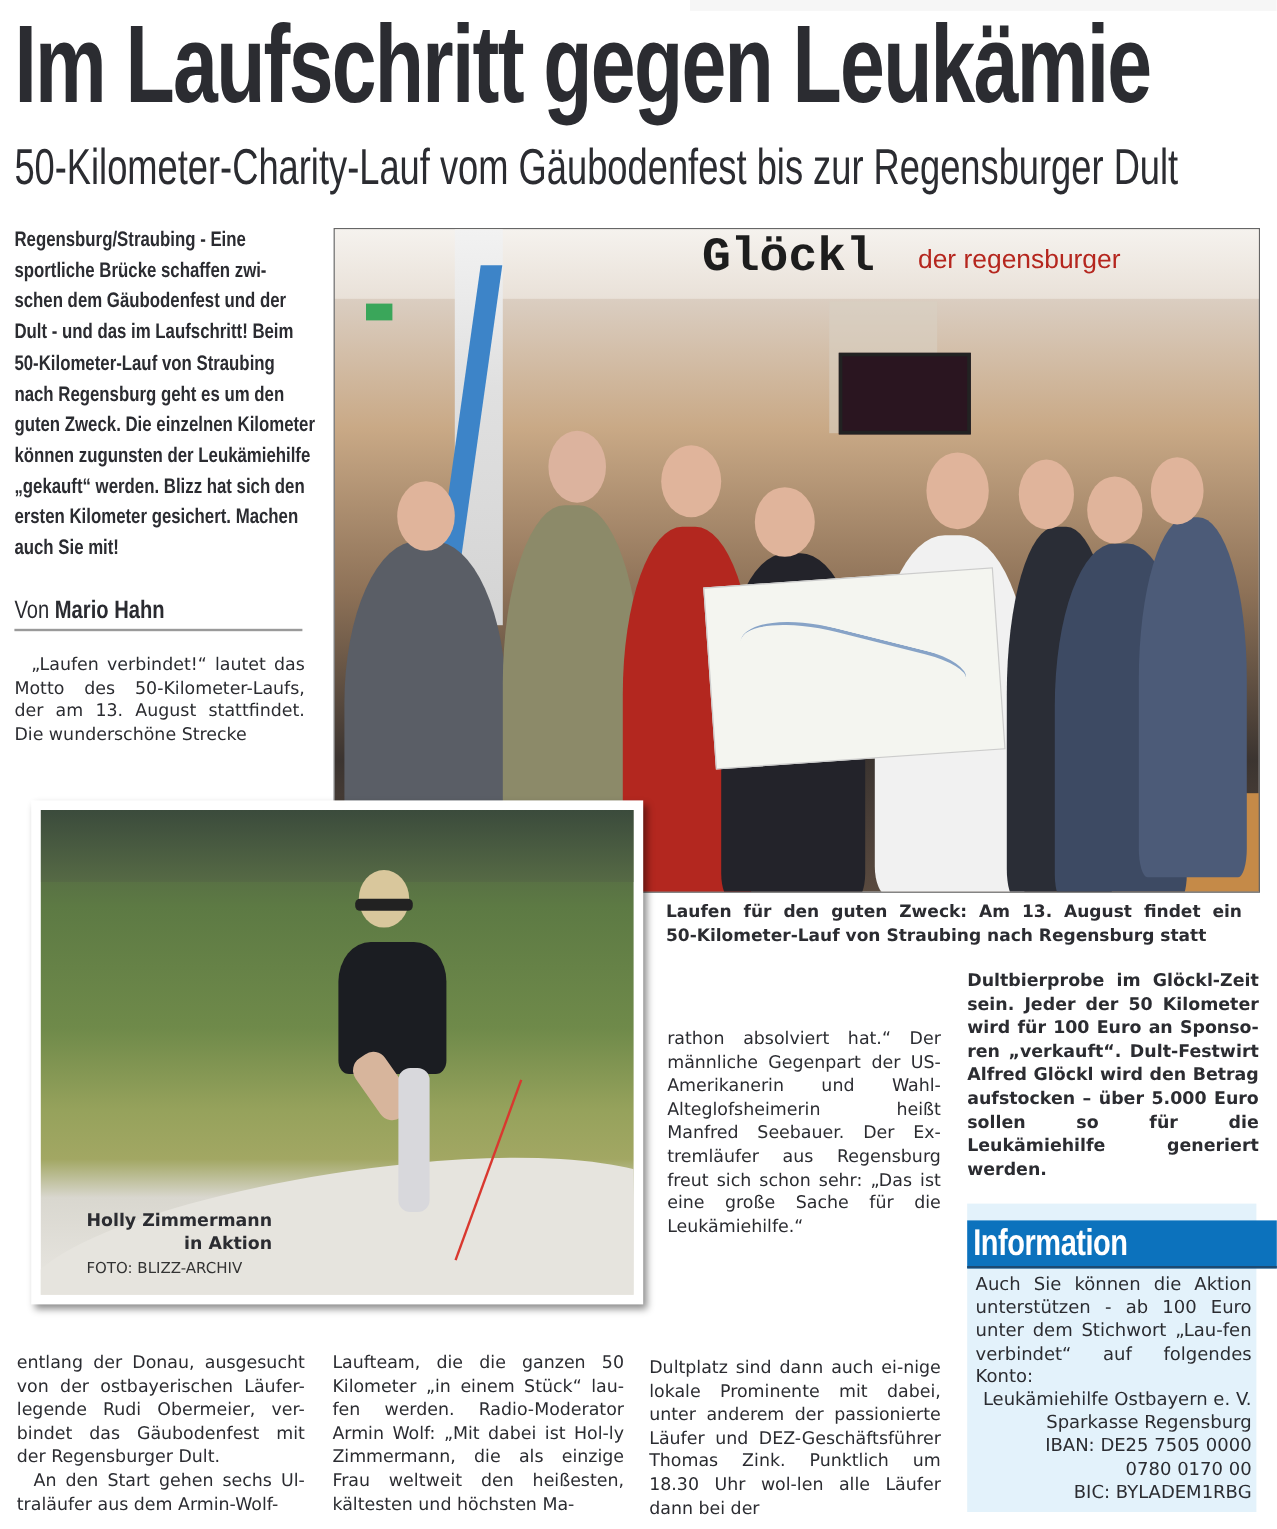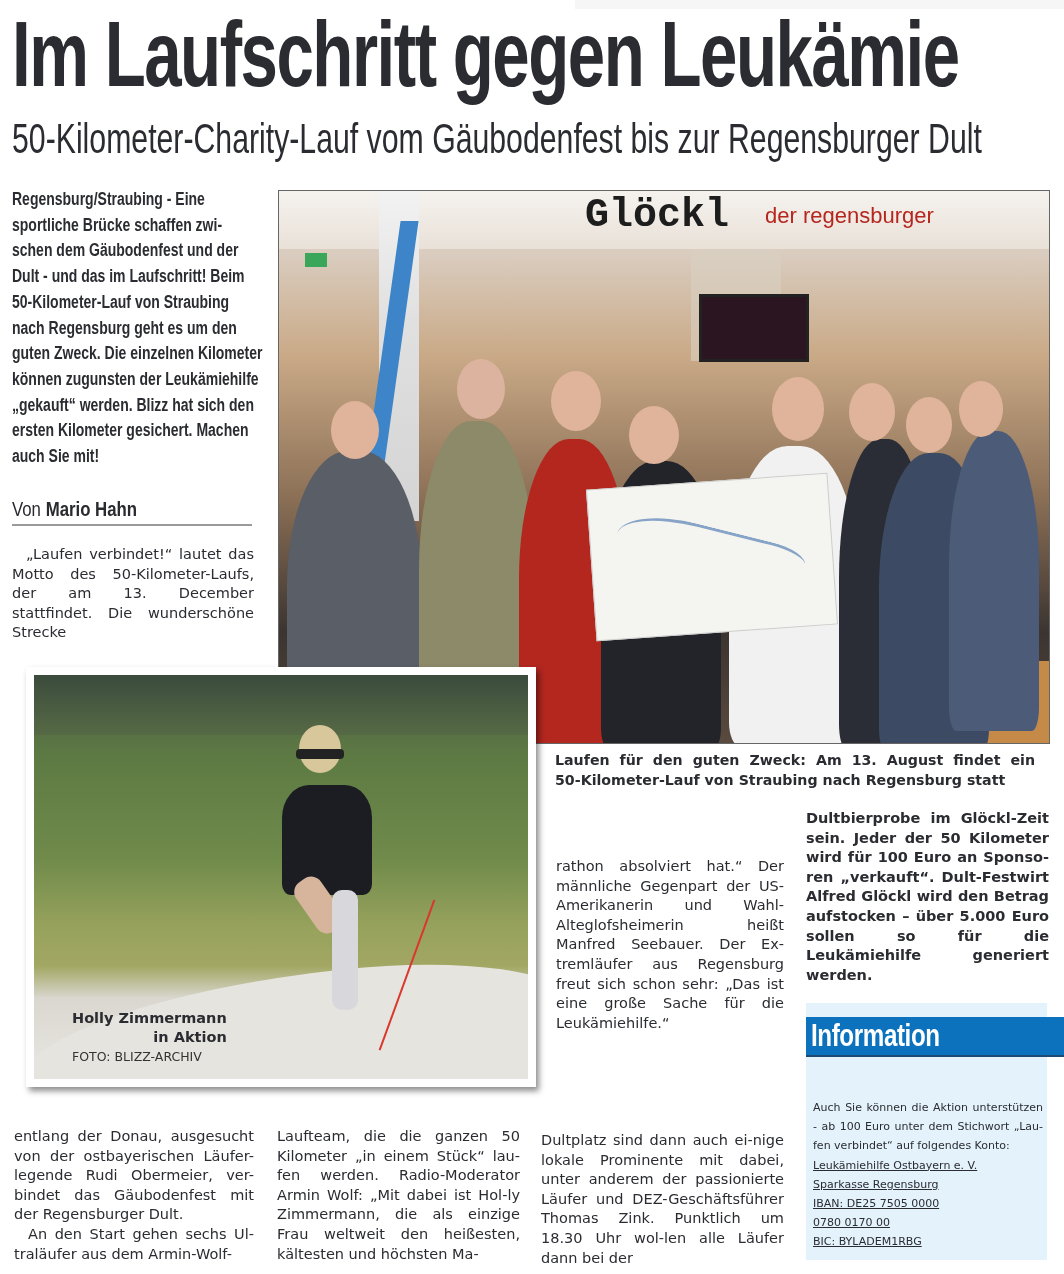--- a/index.html
+++ b/index.html
@@ -48,23 +48,23 @@
   .caption span { display:block; }
   .caption .l1 { text-align-last:justify; }
   .col3 { position:absolute; left:556px; top:837px; width:228px;margin-top:20px; }
   .col3b { position:absolute; left:541px; top:1131px; width:243px; }
   .col4 { position:absolute; left:806px; top:809px; width:243px;font-weight:bold; }
   .col1bot { position:absolute; left:14px; top:1127px; width:240px; }
   .col2bot { position:absolute; left:277px; top:1127px; width:243px; }
   .info { position:absolute; left:806px; top:1003px; width:241px; height:257px; background:#e3f2fb; }
   .info-title { position:absolute; left:0; top:0; width:264px; height:38px; background:#0c72bd; border-bottom:2px solid #1c4a72;margin-top:14px; }
   .info-title span { display:inline-block; margin-left:5px; margin-top:2px; font-family:"Liberation Sans", sans-serif; font-weight:700; font-size:31px; line-height:34px; color:#ffffff; transform:scaleX(0.78); transform-origin:left top; letter-spacing:-0.5px; }
-  .info-body { position:absolute; left:7px; top:58px; width:230px; font-family:"DejaVu Sans", sans-serif; font-size:11px; line-height:19.2px; color:#2b2c31; text-align:justify;margin-top:37px; }
+  .info-body { position:absolute; left:7px; top:58px; width:230px; font-family:"DejaVu Sans", sans-serif; font-size:15px; line-height:19.2px; color:#2b2c31; text-align:justify; }
   .info-body p { margin:0; }
-  .nj { text-align:left;text-decoration:underline; }
+  .nj { text-align:right; }
 </style>
 </head>
 <body>
 
 <div class="topstrip"></div>
 
 <h1 class="headline" style="margin:0;">Im Laufschritt gegen Leukämie</h1>
 <h2 class="subhead" style="margin:0;font-weight:400;">50-Kilometer-Charity-Lauf vom Gäubodenfest bis zur Regensburger Dult</h2>
 
 <div class="lead">
@@ -79,21 +79,21 @@
   <p>„gekauft“ werden. Blizz hat sich den</p>
   <p>ersten Kilometer gesichert. Machen</p>
   <p>auch Sie mit!</p>
 </div>
 
 <div class="byline">
   <span class="inner"><span>Von</span> <b>Mario Hahn</b></span>
 </div>
 
 <div class="body-text col1top indent">
-  <p>„Laufen verbindet!“ lautet das Motto des 50-Kilometer-Laufs, der am 13. December stattfindet. Die wunderschöne Strecke</p>
+  <p>„Laufen verbindet!“ lautet das Motto des 50-Kilometer-Laufs, der am 13. August stattfindet. Die wunderschöne Strecke</p>
 </div>
 
 <div class="photo-main">
   <div class="sign"></div>
   <div class="brand">Glöckl</div>
   <div class="brand-sub">der regensburger</div>
   <div class="pillar"></div>
   <div class="pillar-stripe"></div>
   <div class="exit"></div>
   <div class="stone"></div>

